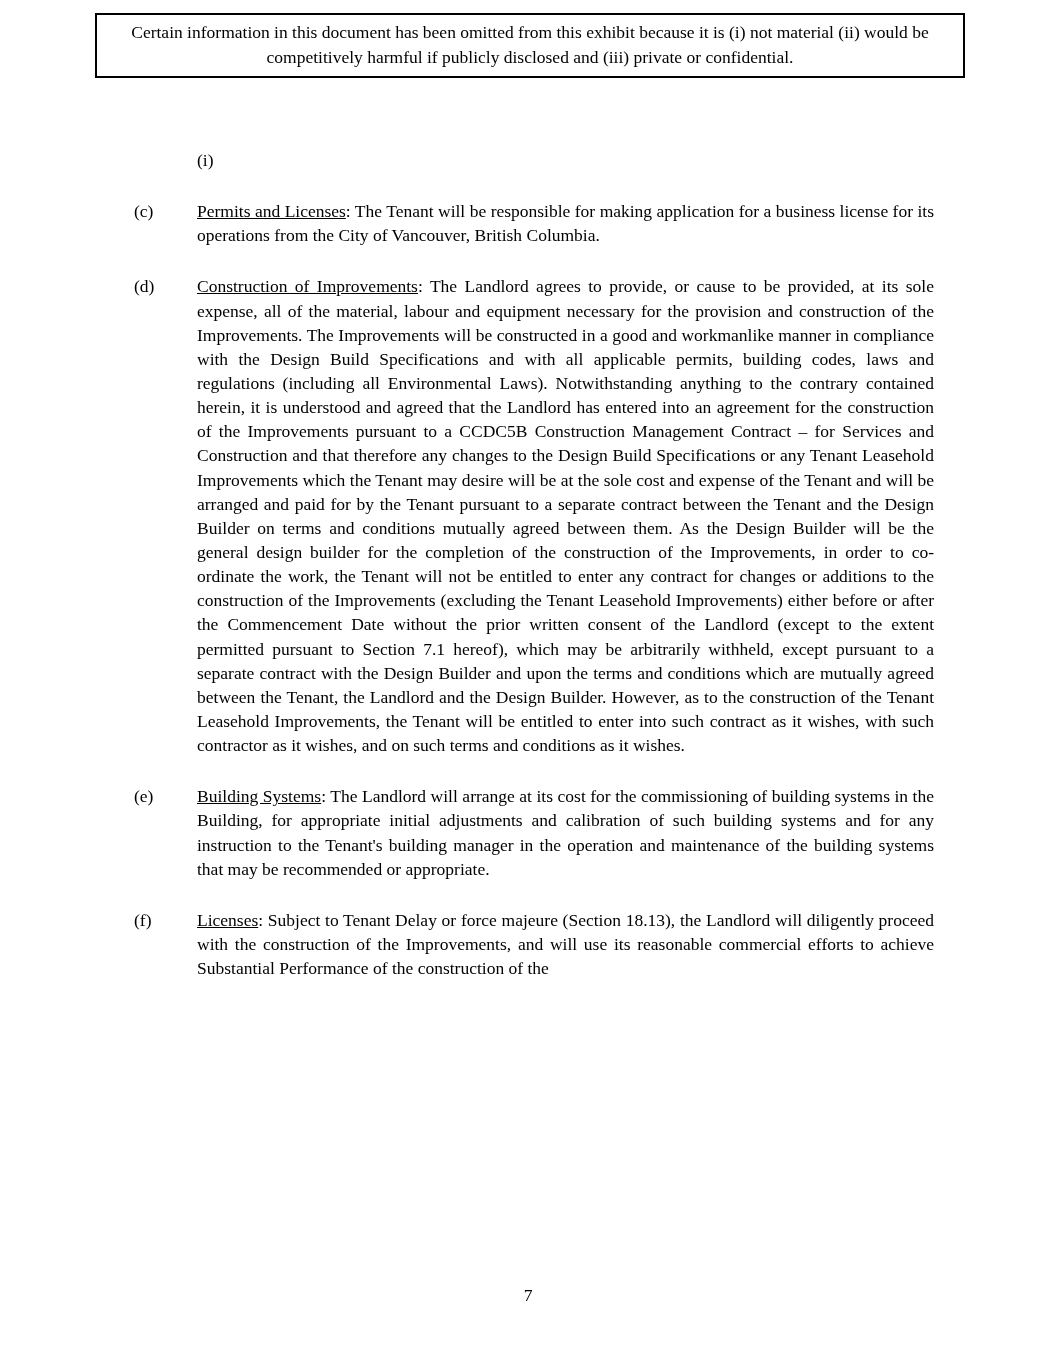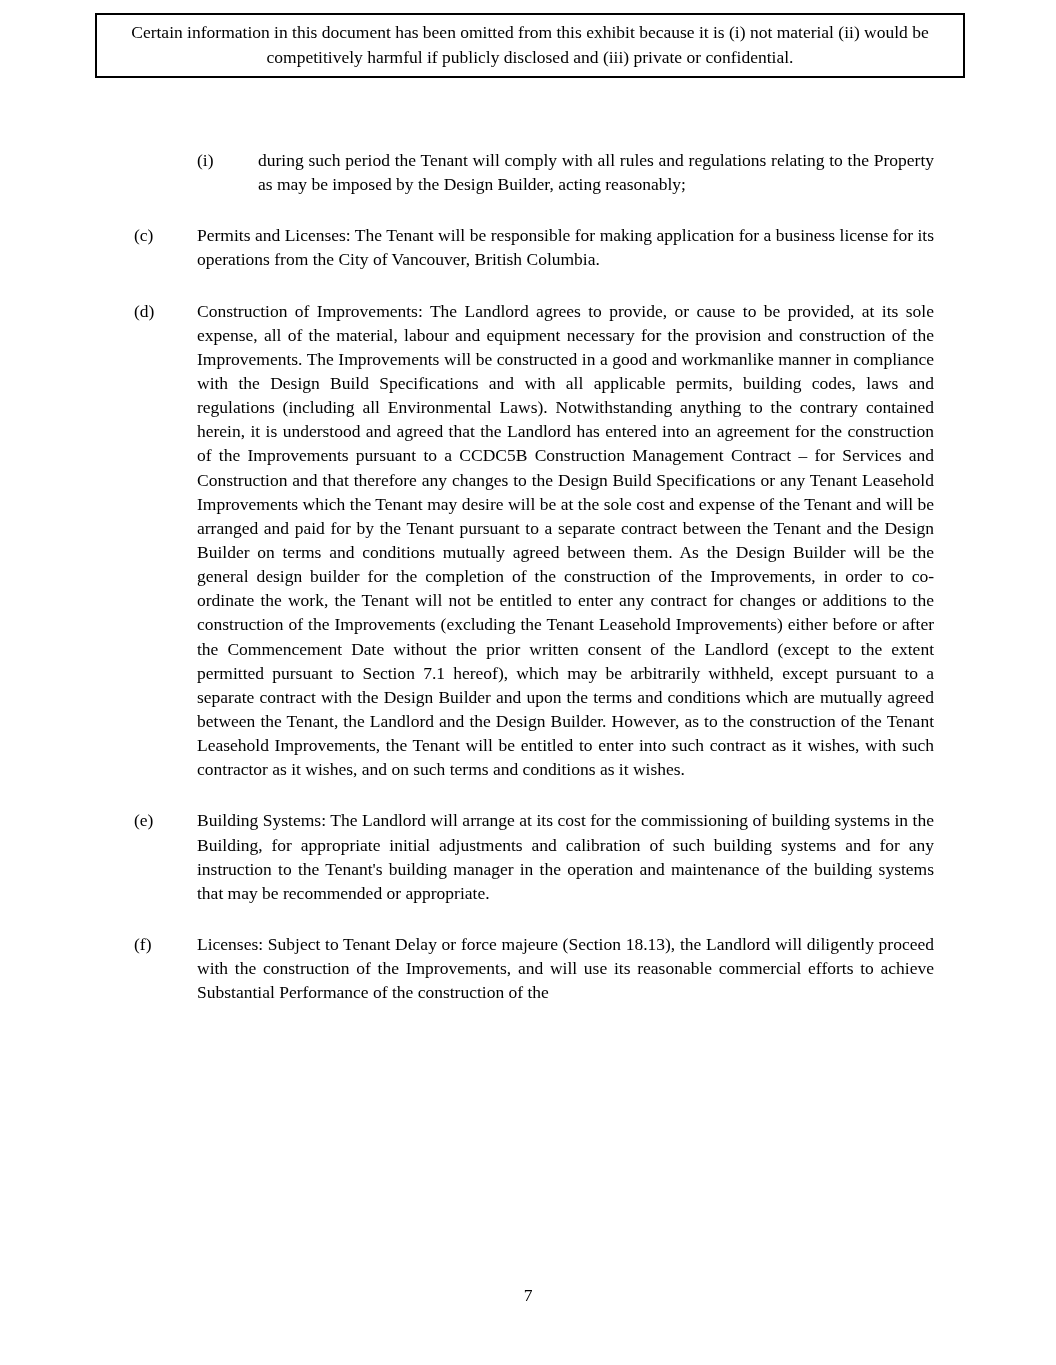--- a/index.html
+++ b/index.html
@@ -45,20 +45,21 @@
   }
   .clause-label {
     flex: 0 0 auto;
     width: 63px;
   }
   .clause-text {
     flex: 1;
     text-align: justify;
   }
   .uline {
+    text-decoration: underline;
   }
   .page-number {
     position: absolute;
     left: 0;
     right: 0;
     bottom: 58px;
     text-align: center;
   }
 </style>
 </head>
@@ -67,21 +68,20 @@
 <div class="page">
 
   <div class="notice-box">
     <span>Certain information in this document has been omitted from this exhibit because it is (i) not material (ii) would be competitively harmful if publicly disclosed and (iii) private or confidential.</span>
   </div>
 
   <div class="doc-body">
 
     <div class="clause-row">
       <span class="sub-label">(i)</span>
-      <span class="clause-text">during such period the Tenant will comply with all rules and regulations relating to the Property as may be imposed by the Design Builder, acting reasonably;</span>
     </div>
 
 
 
     <div class="clause-row">
       <span class="clause-label">(c)</span>
       <span class="clause-text"><span class="uline">Permits and Licenses</span><span>: The Tenant will be responsible for making application for a business license for its operations from the City of Vancouver, British Columbia.</span></span>
     </div>
 
     <div class="clause-row">

